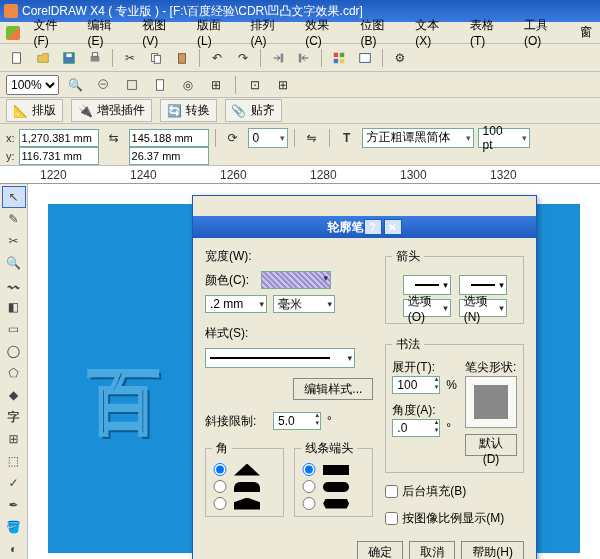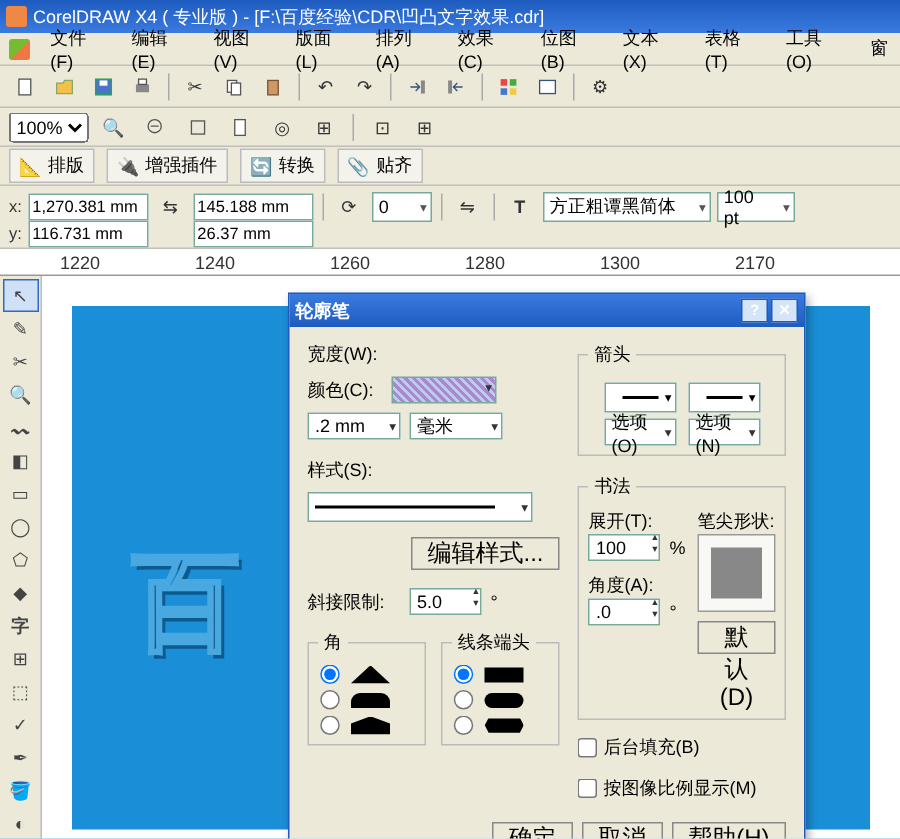--- a/index.html
+++ b/index.html
@@ -27,38 +27,38 @@
 .ruler-h .rt{position:absolute;top:2px;}
 .workspace{display:flex;height:calc(559px - 22px - 22px - 28px - 26px - 26px - 28px - 18px);}
 .toolbox{width:28px;background:#ece9d8;border-right:1px solid #bbb;display:flex;flex-direction:column;align-items:center;padding-top:2px;gap:0px;}
 .toolbox .tool{width:24px;height:22px;display:flex;align-items:center;justify-content:center;cursor:pointer;color:#444;border:1px solid transparent;}
 .toolbox .tool.sel{border:1px solid #316ac5;background:#cfe0f7;}
 .canvas-area{flex:1;background:#fff;position:relative;overflow:hidden;}
 .canvas-bg{position:absolute;inset:20px;background:#1a8fd8;}
 .canvas-text{position:absolute;top:170px;left:60px;font-size:72px;font-weight:900;color:transparent;-webkit-text-stroke:2px #4aa8e0;text-shadow:3px 3px 0 #0d5a8f;}
 
 .dialog{position:absolute;left:192px;top:195px;width:345px;background:#ece9d8;border:1px solid #1e5bbf;box-shadow:2px 2px 6px rgba(0,0,0,0.3);}
-.dialog .dlg-title{background:linear-gradient(#3a7be0,#1e5bbf);height:22px;color:#fff;display:flex;align-items:center;justify-content:space-between;padding:0 4px;font-size:12px;font-weight:bold;}
+.dialog .dlg-title{background:linear-gradient(#3a7be0,#1e5bbf);height:22px;color:#fff;display:flex;align-items:center;justify-content:center;padding:0 4px;font-size:12px;font-weight:bold;margin-top:20px;}
 .dlg-title .winbtns{display:flex;gap:2px;}
 .winbtn{width:18px;height:16px;background:#d6e4f7;border:1px solid #1e5bbf;display:flex;align-items:center;justify-content:center;font-size:10px;cursor:pointer;}
 .dlg-body{padding:10px 12px 8px 12px;display:flex;gap:12px;}
 .col{display:flex;flex-direction:column;gap:6px;}
 .col-left{width:170px;}
 .col-right{flex:1;}
 .row{display:flex;align-items:center;gap:6px;}
 .row .lab{width:50px;text-align:left;font-size:12px;}
 .swatch{width:70px;height:18px;border:1px solid #7a9;background:repeating-linear-gradient(45deg,#a8c 0 2px,#bce 2px 4px);position:relative;}
 .swatch:after{content:"▾";position:absolute;right:2px;top:1px;font-size:9px;color:#333;}
 .sel-input{height:18px;border:1px solid #7a9;background:#fff;padding:0 14px 0 4px;position:relative;font-size:11px;display:inline-flex;align-items:center;}
 .sel-input:after{content:"▾";position:absolute;right:2px;font-size:9px;color:#333;}
 .spin{width:48px;height:18px;border:1px solid #7a9;background:#fff;display:inline-flex;align-items:center;padding:0 14px 0 4px;position:relative;font-size:11px;}
 .spin:after{content:"▴\A▾";white-space:pre;position:absolute;right:1px;top:-2px;font-size:7px;line-height:8px;color:#333;}
 fieldset{border:1px solid #bbb;padding:6px;font-size:12px;}
 legend{padding:0 4px;font-size:12px;}
-.btn{height:22px;border:1px solid #888;background:#ece9d8;padding:0 10px;cursor:pointer;font-size:16px;}
+.btn{height:22px;border:1px solid #888;background:#ece9d8;padding:0 10px;cursor:pointer;font-size:12px;}
 .radio-grid{display:grid;grid-template-columns:16px 30px;gap:4px 6px;align-items:center;}
 .cap-shape{width:26px;height:12px;background:#000;}
 .cap0{clip-path:polygon(0 100%,50% 0,100% 100%);}
 .cap1{border-radius:6px 6px 0 0;height:10px;}
 .cap2{clip-path:polygon(0 40%,50% 0,100% 40%,100% 100%,0 100%);}
 .end-shape{width:26px;height:10px;background:#000;border-radius:0;}
 .end1{border-radius:5px;}
 .end2{clip-path:polygon(10% 0,90% 0,100% 50%,90% 100%,10% 100%,0 50%);}
 .arrow-dd{width:48px;height:20px;border:1px solid #7a9;background:#fff;display:inline-flex;align-items:center;justify-content:center;position:relative;}
 .arrow-dd:after{content:"▾";position:absolute;right:2px;font-size:9px;}
@@ -224,21 +224,21 @@
   <span style="width:22px"></span>
   <input type="text" value="26.37 mm" style="">
 </div>
 
 <div class="ruler-h">
   <span class="rt" style="left:40px">1220</span>
   <span class="rt" style="left:130px">1240</span>
   <span class="rt" style="left:220px">1260</span>
   <span class="rt" style="left:310px">1280</span>
   <span class="rt" style="left:400px">1300</span>
-  <span class="rt" style="left:490px">2170</span>
+  <span class="rt" style="left:490px">1320</span>
 </div>
 
 <div class="workspace">
   <div class="toolbox">
     <span class="tool sel">↖</span>
     <span class="tool">✎</span>
     <span class="tool">✂</span>
     <span class="tool">🔍</span>
     <span class="tool">〰</span>
     <span class="tool">◧</span>

